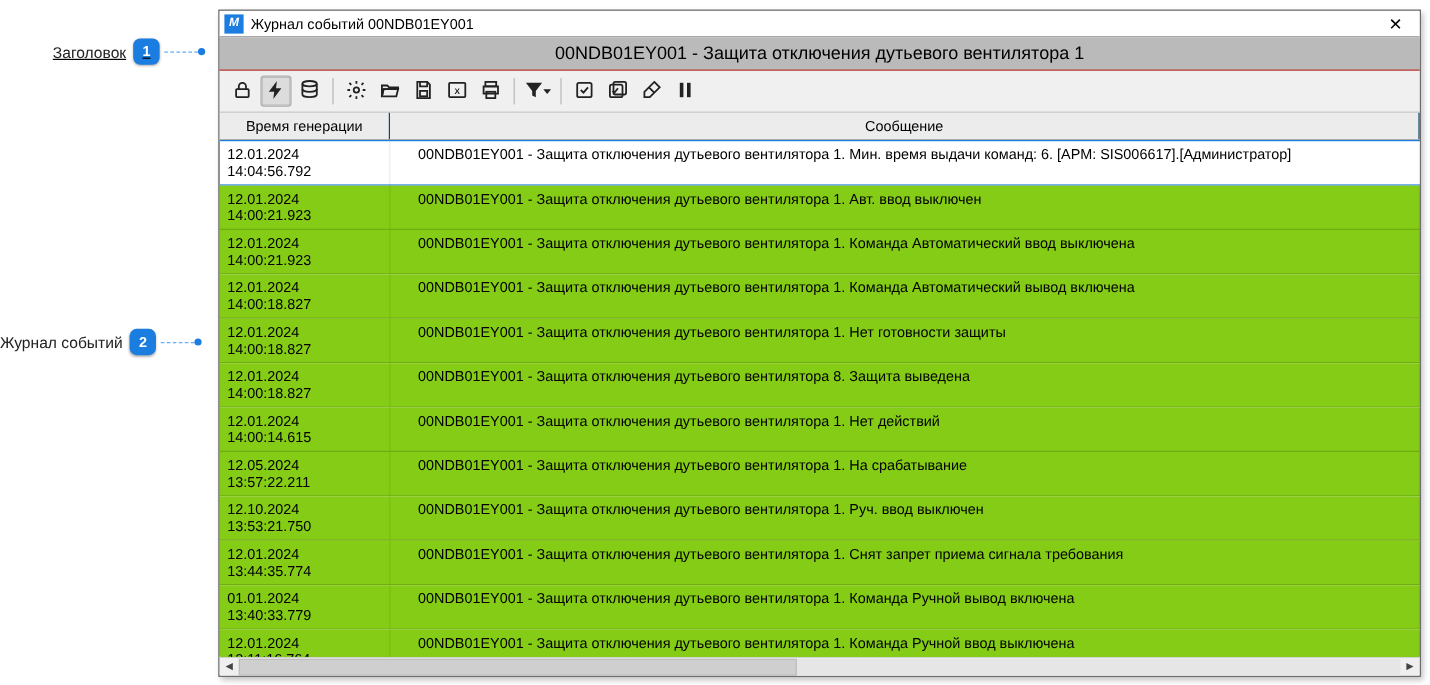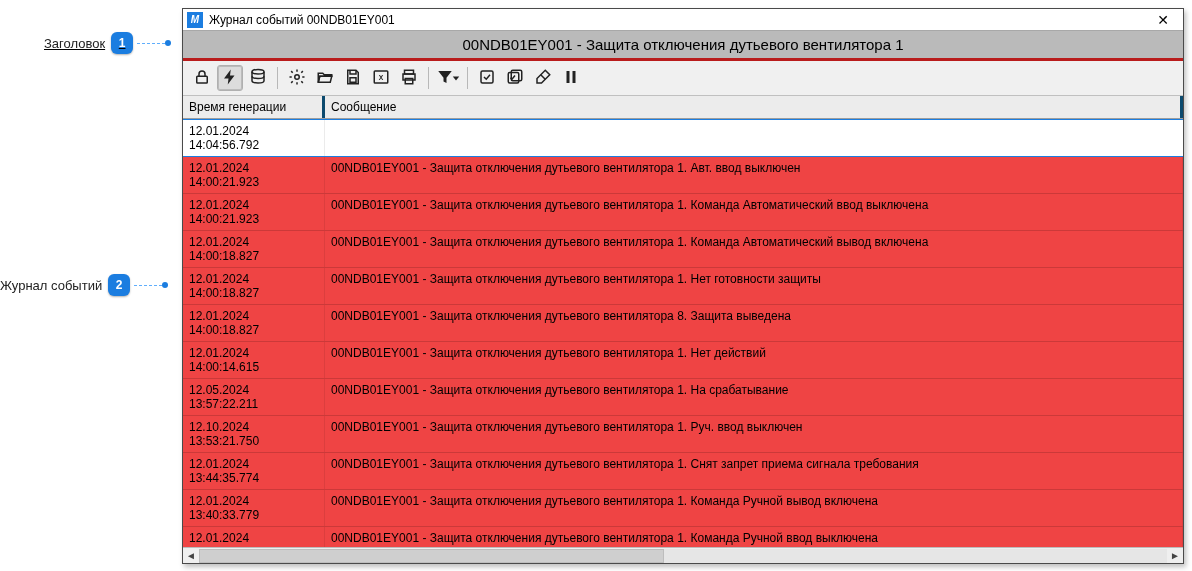--- a/index.html
+++ b/index.html
@@ -27,46 +27,46 @@
   .app-icon { width:16px; height:16px; background:#1b7de0;
               display:inline-flex; align-items:center; justify-content:center;
               color:#fff; font-size:10px; font-style:italic; font-weight:bold;
               margin-right:6px; }
   .titlebar-title { font-size:12px; }
   .titlebar-spacer { flex:1; }
   .close-btn { width:32px; height:22px; display:flex; align-items:center;
                justify-content:center; font-size:14px; }
 
   .header-banner { background:#bababa; text-align:center; font-size:15px;
-                   padding:5px 0; border-bottom:3px solid #b91c1c; color:#000; }
+                   padding:5px 0; border-bottom:1px solid #b91c1c; color:#000; }
 
   .toolbar { display:flex; align-items:center; gap:2px; padding:4px 6px;
              border-bottom:1px solid #c0c0c0; background:#f0f0f0; }
   .tool { width:26px; height:26px; display:flex; align-items:center;
           justify-content:center; border:1px solid transparent; border-radius:3px;
           color:#222; }
   .tool.active, .tool:hover { border:1px solid #b0b0b0; background:#e6e6e6; }
   .tool.active { box-shadow: inset 0 0 0 1px rgba(0,0,0,.15); background:#dcdcdc; }
   .tool-sep { width:1px; height:22px; background:#b8b8b8; margin:0 4px; }
   .tool svg { width:18px; height:18px; }
   .tool .chev { width:8px; height:8px; margin-left:-2px; }
 
   .table-head { display:flex; background:#ececec; border-bottom:1px solid #9d9d9d;
                 font-size:12px; }
-  .table-head .th { padding:4px 6px; border-right:3px solid #0c4a6e; }
+  .table-head .th { padding:4px 6px; border-right:1px solid #0c4a6e; text-align:center; }
   .th-time { width:142px; }
   .th-msg  { flex:1; }
 
   .rows { flex:1; overflow:auto; background:#fff; }
-  .row  { display:flex; font-size:12px; border-bottom:1px solid rgba(0,0,0,.15); }
+  .row  { display:flex; font-size:12px; border-bottom:1px solid rgba(0,0,0,.15);gap:17px; }
   .row .td { padding:4px 6px; border-right:1px solid rgba(0,0,0,.08); }
   .td-time { width:142px; }
   .td-msg  { flex:1; white-space:nowrap; overflow:hidden; text-overflow:ellipsis; }
   .row.sel  { background:#fff; border-top:1px solid #1b7de0; border-bottom:1px solid #1b7de0; }
-  .row.cyan { background:#ef4444; }
+  .row.cyan { background:#84cc16; }
   .row.cyan .td { color:#000; }
 
   .hscroll { height:16px; border-top:1px solid #bcbcbc; background:#efefef;
              display:flex; align-items:center; }
   .hscroll .arrow { width:16px; height:14px; display:flex; align-items:center;
                     justify-content:center; font-size:10px; color:#444; }
   .hscroll .track { flex:1; height:14px; background:#e6e6e6; position:relative; }
   .hscroll .thumb { position:absolute; left:0; top:0; height:14px; width:48%;
                     background:#cfcfcf; border:1px solid #bdbdbd; }
 </style>
@@ -188,20 +188,21 @@
     </div>
 
   <div class="table-head">
     <div class="th th-time">Время генерации</div>
     <div class="th th-msg">Сообщение</div>
   </div>
 
   <div class="rows" id="rows">
       <div class="row sel">
         <div class="td td-time">12.01.2024 14:04:56.792</div>
+        <div class="td td-msg">00NDB01EY001 - Защита отключения дутьевого вентилятора 1. Мин. время выдачи команд: 6. [АРМ: SIS006617].[Администратор]</div>
       </div>
       <div class="row cyan">
         <div class="td td-time">12.01.2024 14:00:21.923</div>
         <div class="td td-msg">00NDB01EY001 - Защита отключения дутьевого вентилятора 1. Авт. ввод выключен</div>
       </div>
       <div class="row cyan">
         <div class="td td-time">12.01.2024 14:00:21.923</div>
         <div class="td td-msg">00NDB01EY001 - Защита отключения дутьевого вентилятора 1. Команда Автоматический ввод выключена</div>
       </div>
       <div class="row cyan">
@@ -226,21 +227,21 @@
       </div>
       <div class="row cyan">
         <div class="td td-time">12.10.2024 13:53:21.750</div>
         <div class="td td-msg">00NDB01EY001 - Защита отключения дутьевого вентилятора 1. Руч. ввод выключен</div>
       </div>
       <div class="row cyan">
         <div class="td td-time">12.01.2024 13:44:35.774</div>
         <div class="td td-msg">00NDB01EY001 - Защита отключения дутьевого вентилятора 1. Снят запрет приема сигнала требования</div>
       </div>
       <div class="row cyan">
-        <div class="td td-time">12.01.2024 13:40:33.779</div>
+        <div class="td td-time">01.01.2024 13:40:33.779</div>
         <div class="td td-msg">00NDB01EY001 - Защита отключения дутьевого вентилятора 1. Команда Ручной вывод включена</div>
       </div>
       <div class="row cyan">
         <div class="td td-time">12.01.2024 12:11:16.764</div>
         <div class="td td-msg">00NDB01EY001 - Защита отключения дутьевого вентилятора 1. Команда Ручной ввод выключена</div>
       </div>
     </div>
 
   <div class="hscroll">
     <span class="arrow">◄</span>

